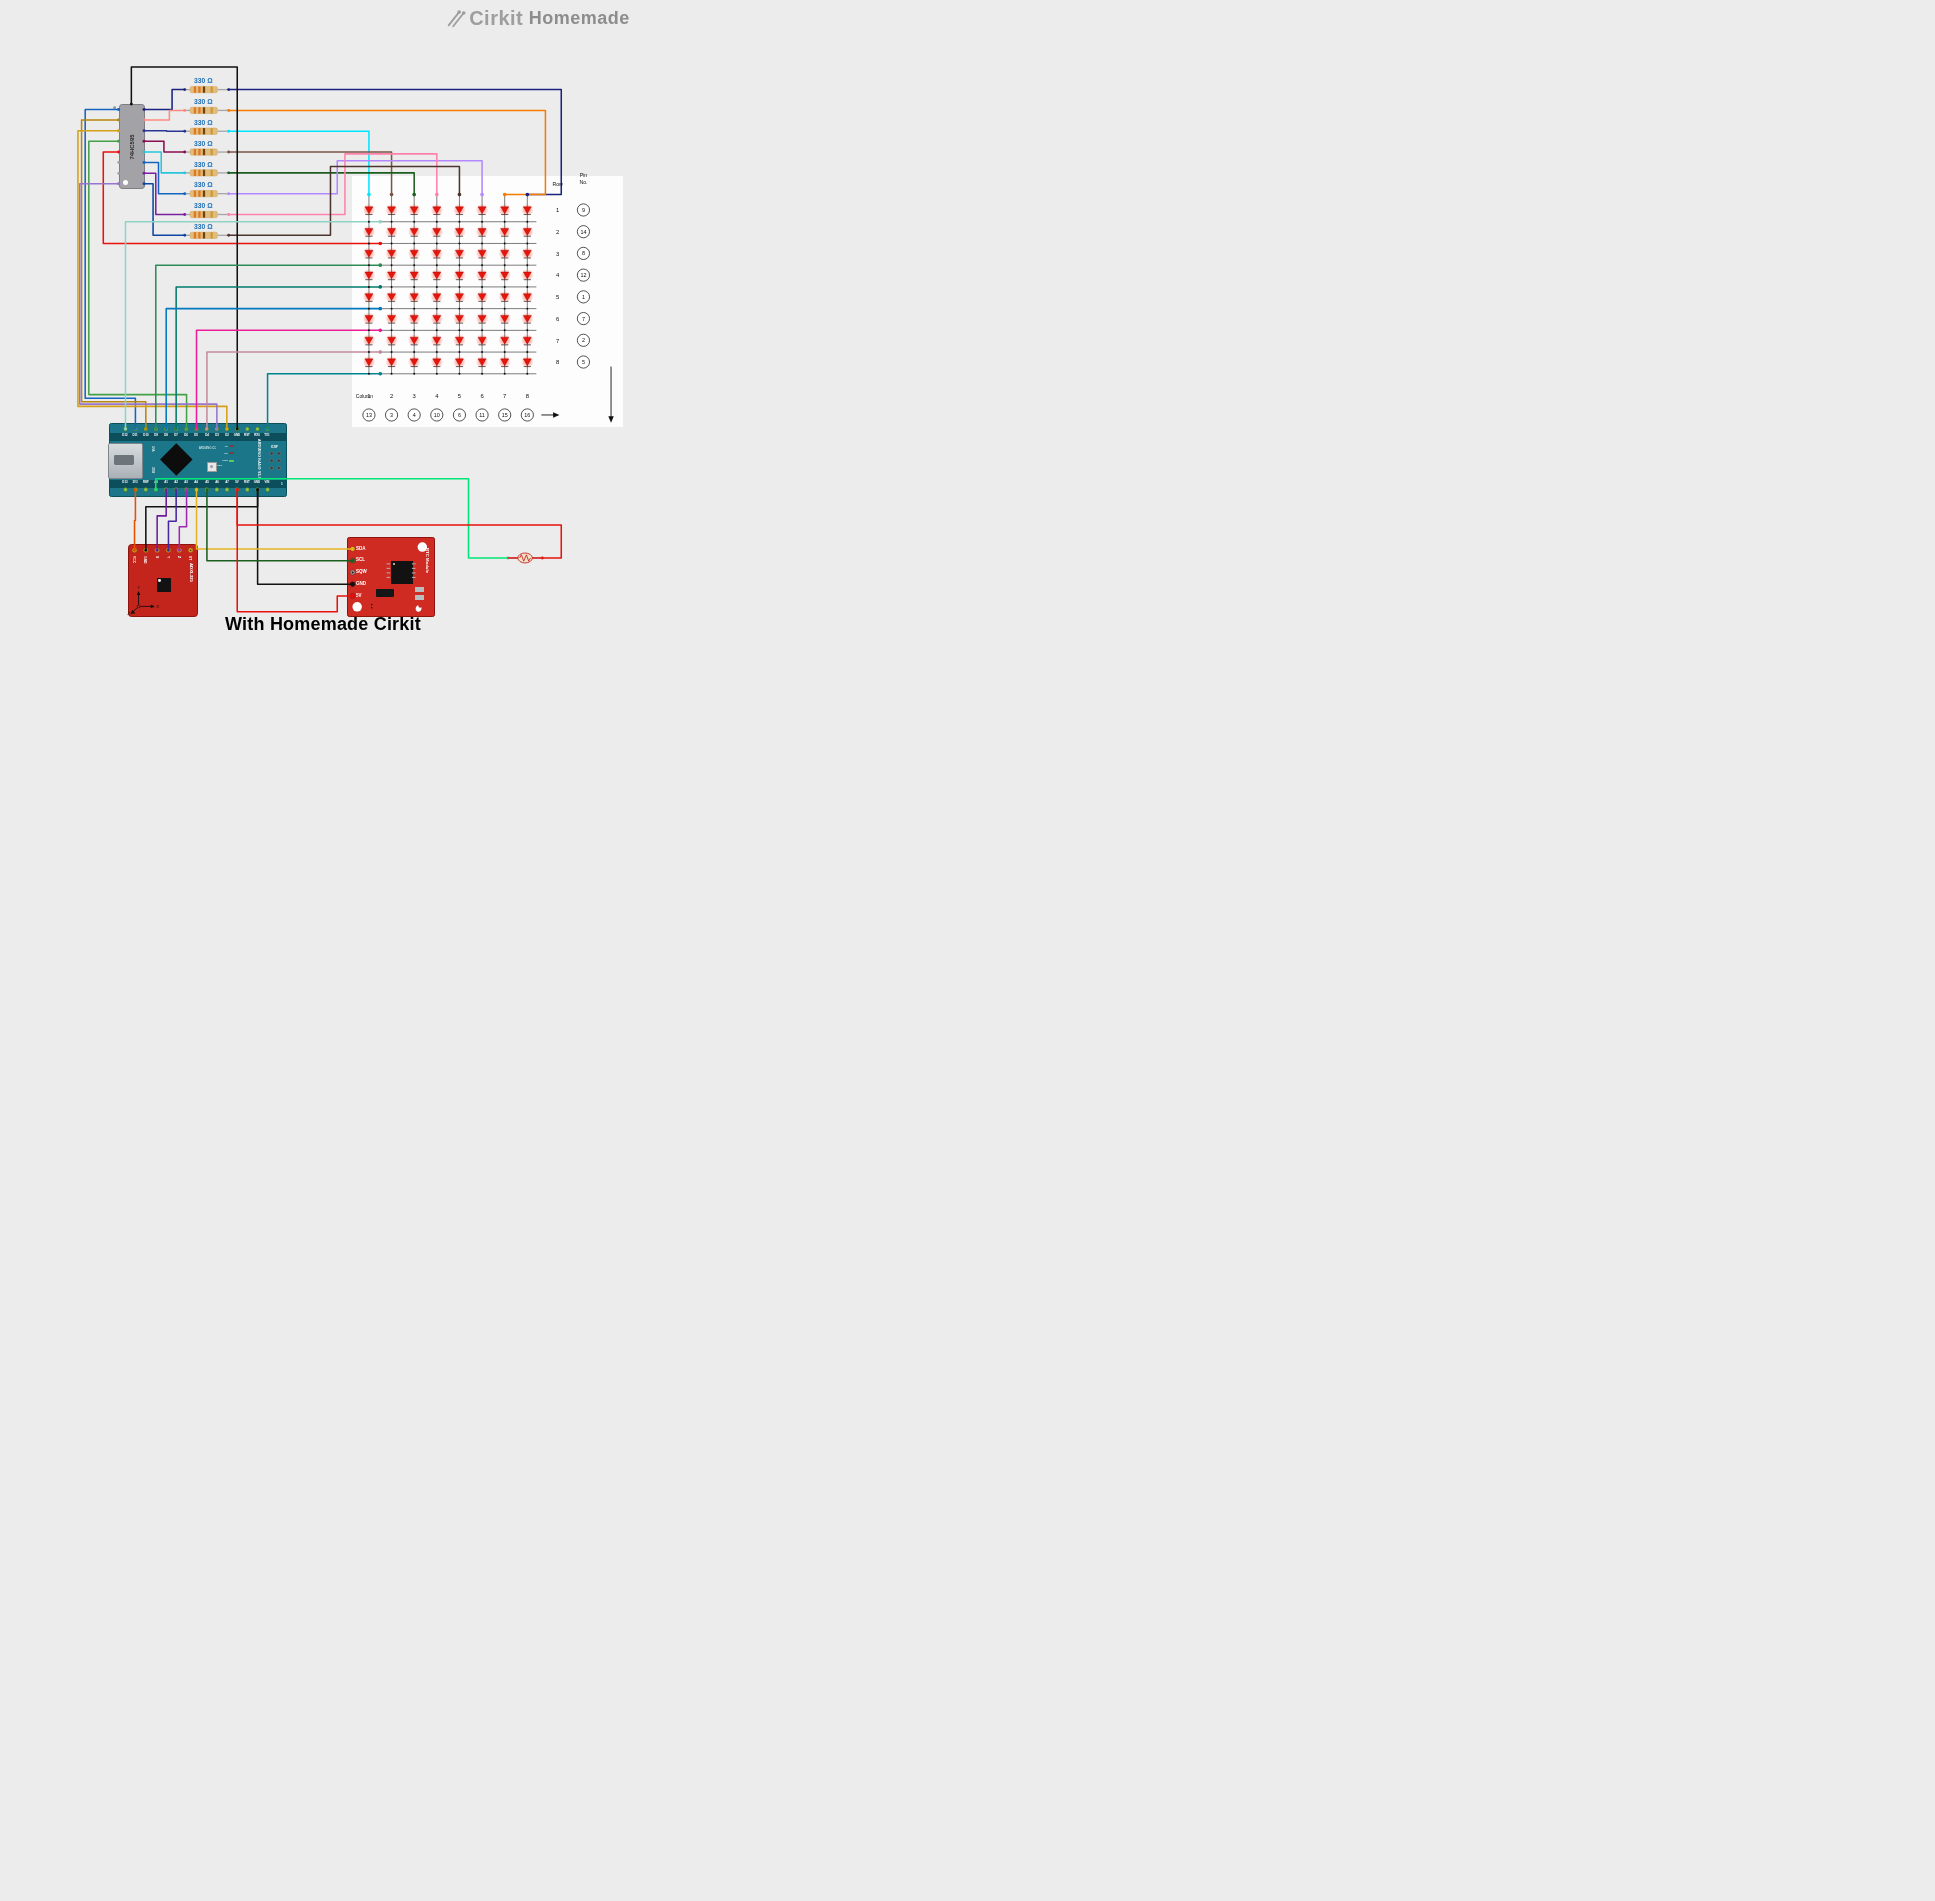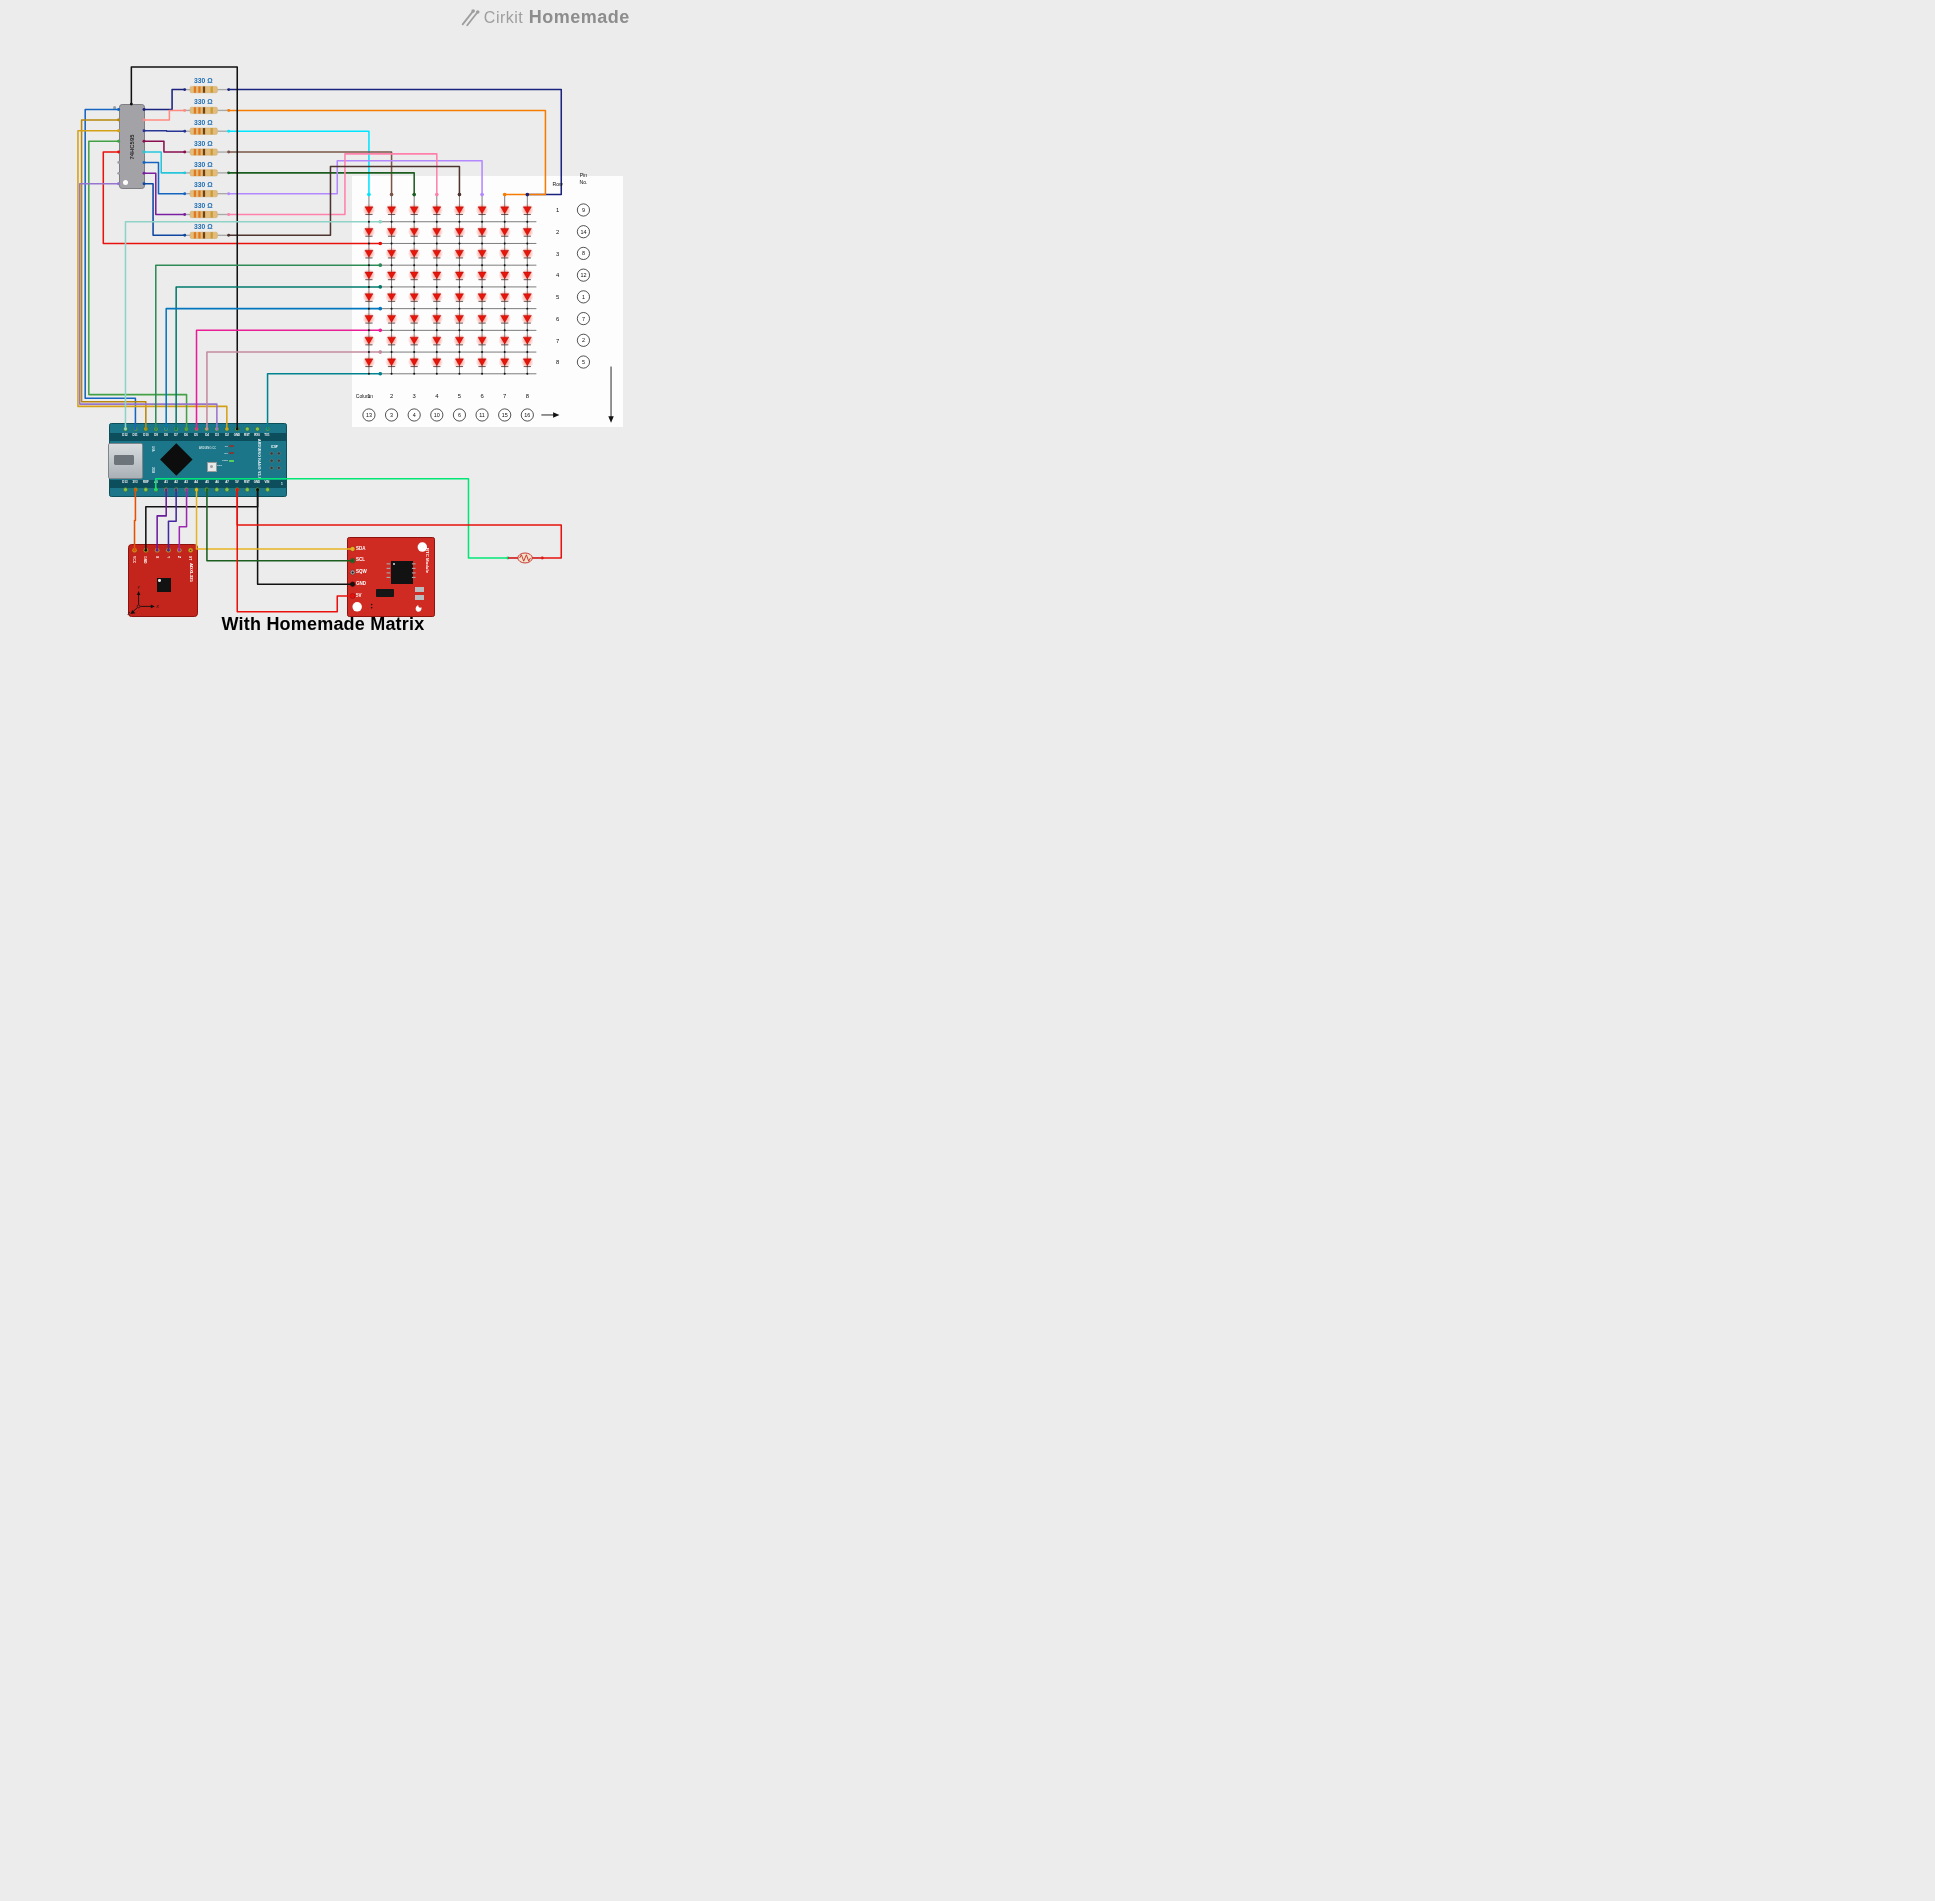--- a/index.html
+++ b/index.html
@@ -1,20 +1,20 @@
 <!DOCTYPE html>
 <html style="font-size:7.2px"><head>
 <meta charset="utf-8">
 <style>
   html,body{margin:0;padding:0;background:#ececec;}
   #canvas{position:relative;width:646px;height:634px;background:#ececec;
     font-family:"Liberation Sans",sans-serif;overflow:hidden;}
   
   .logo{position:absolute;top:7.2px;right:16.3px;display:flex;align-items:center;gap:3.6px;}
-  .logo .l1{font-size:16px;color:#9e9e9e;font-weight:400;letter-spacing:0.5px;}
+  .logo .l1{font-size:20px;color:#9e9e9e;font-weight:700;letter-spacing:0.5px;}
   .logo .l2{font-size:18px;color:#8d8d8d;font-weight:700;letter-spacing:0.5px;margin-left:1.8px;}
   
   #matrix-panel{position:absolute;left:352px;top:176px;width:271px;height:251px;background:#fdfdfd;}
   
   #chip74{position:absolute;left:119px;top:104px;width:23.5px;height:83px;background:#a2a2a7;
     border:0.5px solid #7d7d82;border-radius:3.2px;}
   #chip74 .chiplabel{position:absolute;left:50%;top:50%;transform:translate(-50%,-50%) rotate(-90deg);
     font-size:5.9px;font-weight:bold;color:#2b2b2b;white-space:nowrap;}
   #chip74 .chipdot{position:absolute;left:2.7px;bottom:2.7px;width:5px;height:5px;background:#fff;border-radius:50%;}
   
@@ -747,21 +747,21 @@
       <line x1="1350" y1="810" x2="1350" y2="924" stroke="#111" stroke-width="2"></line>
       <polygon points="1350,934 1344,920 1356,920" fill="#111"></polygon>
       <line x1="1196" y1="917" x2="1226" y2="917" stroke="#111" stroke-width="2"></line>
       <polygon points="1236,917 1222,911 1222,923" fill="#111"></polygon>
       <line x1="1122" y1="1233" x2="1146" y2="1233" stroke="#d32f2f" stroke-width="4"></line>
       <line x1="1174" y1="1233" x2="1198" y2="1233" stroke="#d32f2f" stroke-width="4"></line>
       <ellipse cx="1160" cy="1233" rx="16" ry="11" fill="#f2e3c8" stroke="#c62828" stroke-width="2"></ellipse>
       <path d="M1148,1233 l4,-7 l5,14 l6,-14 l5,14 l4,-7" fill="none" stroke="#c62828" stroke-width="2"></path>
     </svg>
 
-  <div class="title">With Homemade Matrix</div>
+  <div class="title">With Homemade Cirkit</div>
 <div class="plabel" style="left: 120px; top: 433px;">D12</div>
     <div class="plabel" style="left: 130px; top: 433px;">D11</div>
     <div class="plabel" style="left: 141px; top: 433px;">D10</div>
     <div class="plabel" style="left: 151px; top: 433px;">D9</div>
     <div class="plabel" style="left: 161px; top: 433px;">D8</div>
     <div class="plabel" style="left: 171px; top: 433px;">D7</div>
     <div class="plabel" style="left: 181px; top: 433px;">D6</div>
     <div class="plabel" style="left: 191px; top: 433px;">D5</div>
     <div class="plabel" style="left: 202px; top: 433px;">D4</div>
     <div class="plabel" style="left: 212px; top: 433px;">D3</div>

